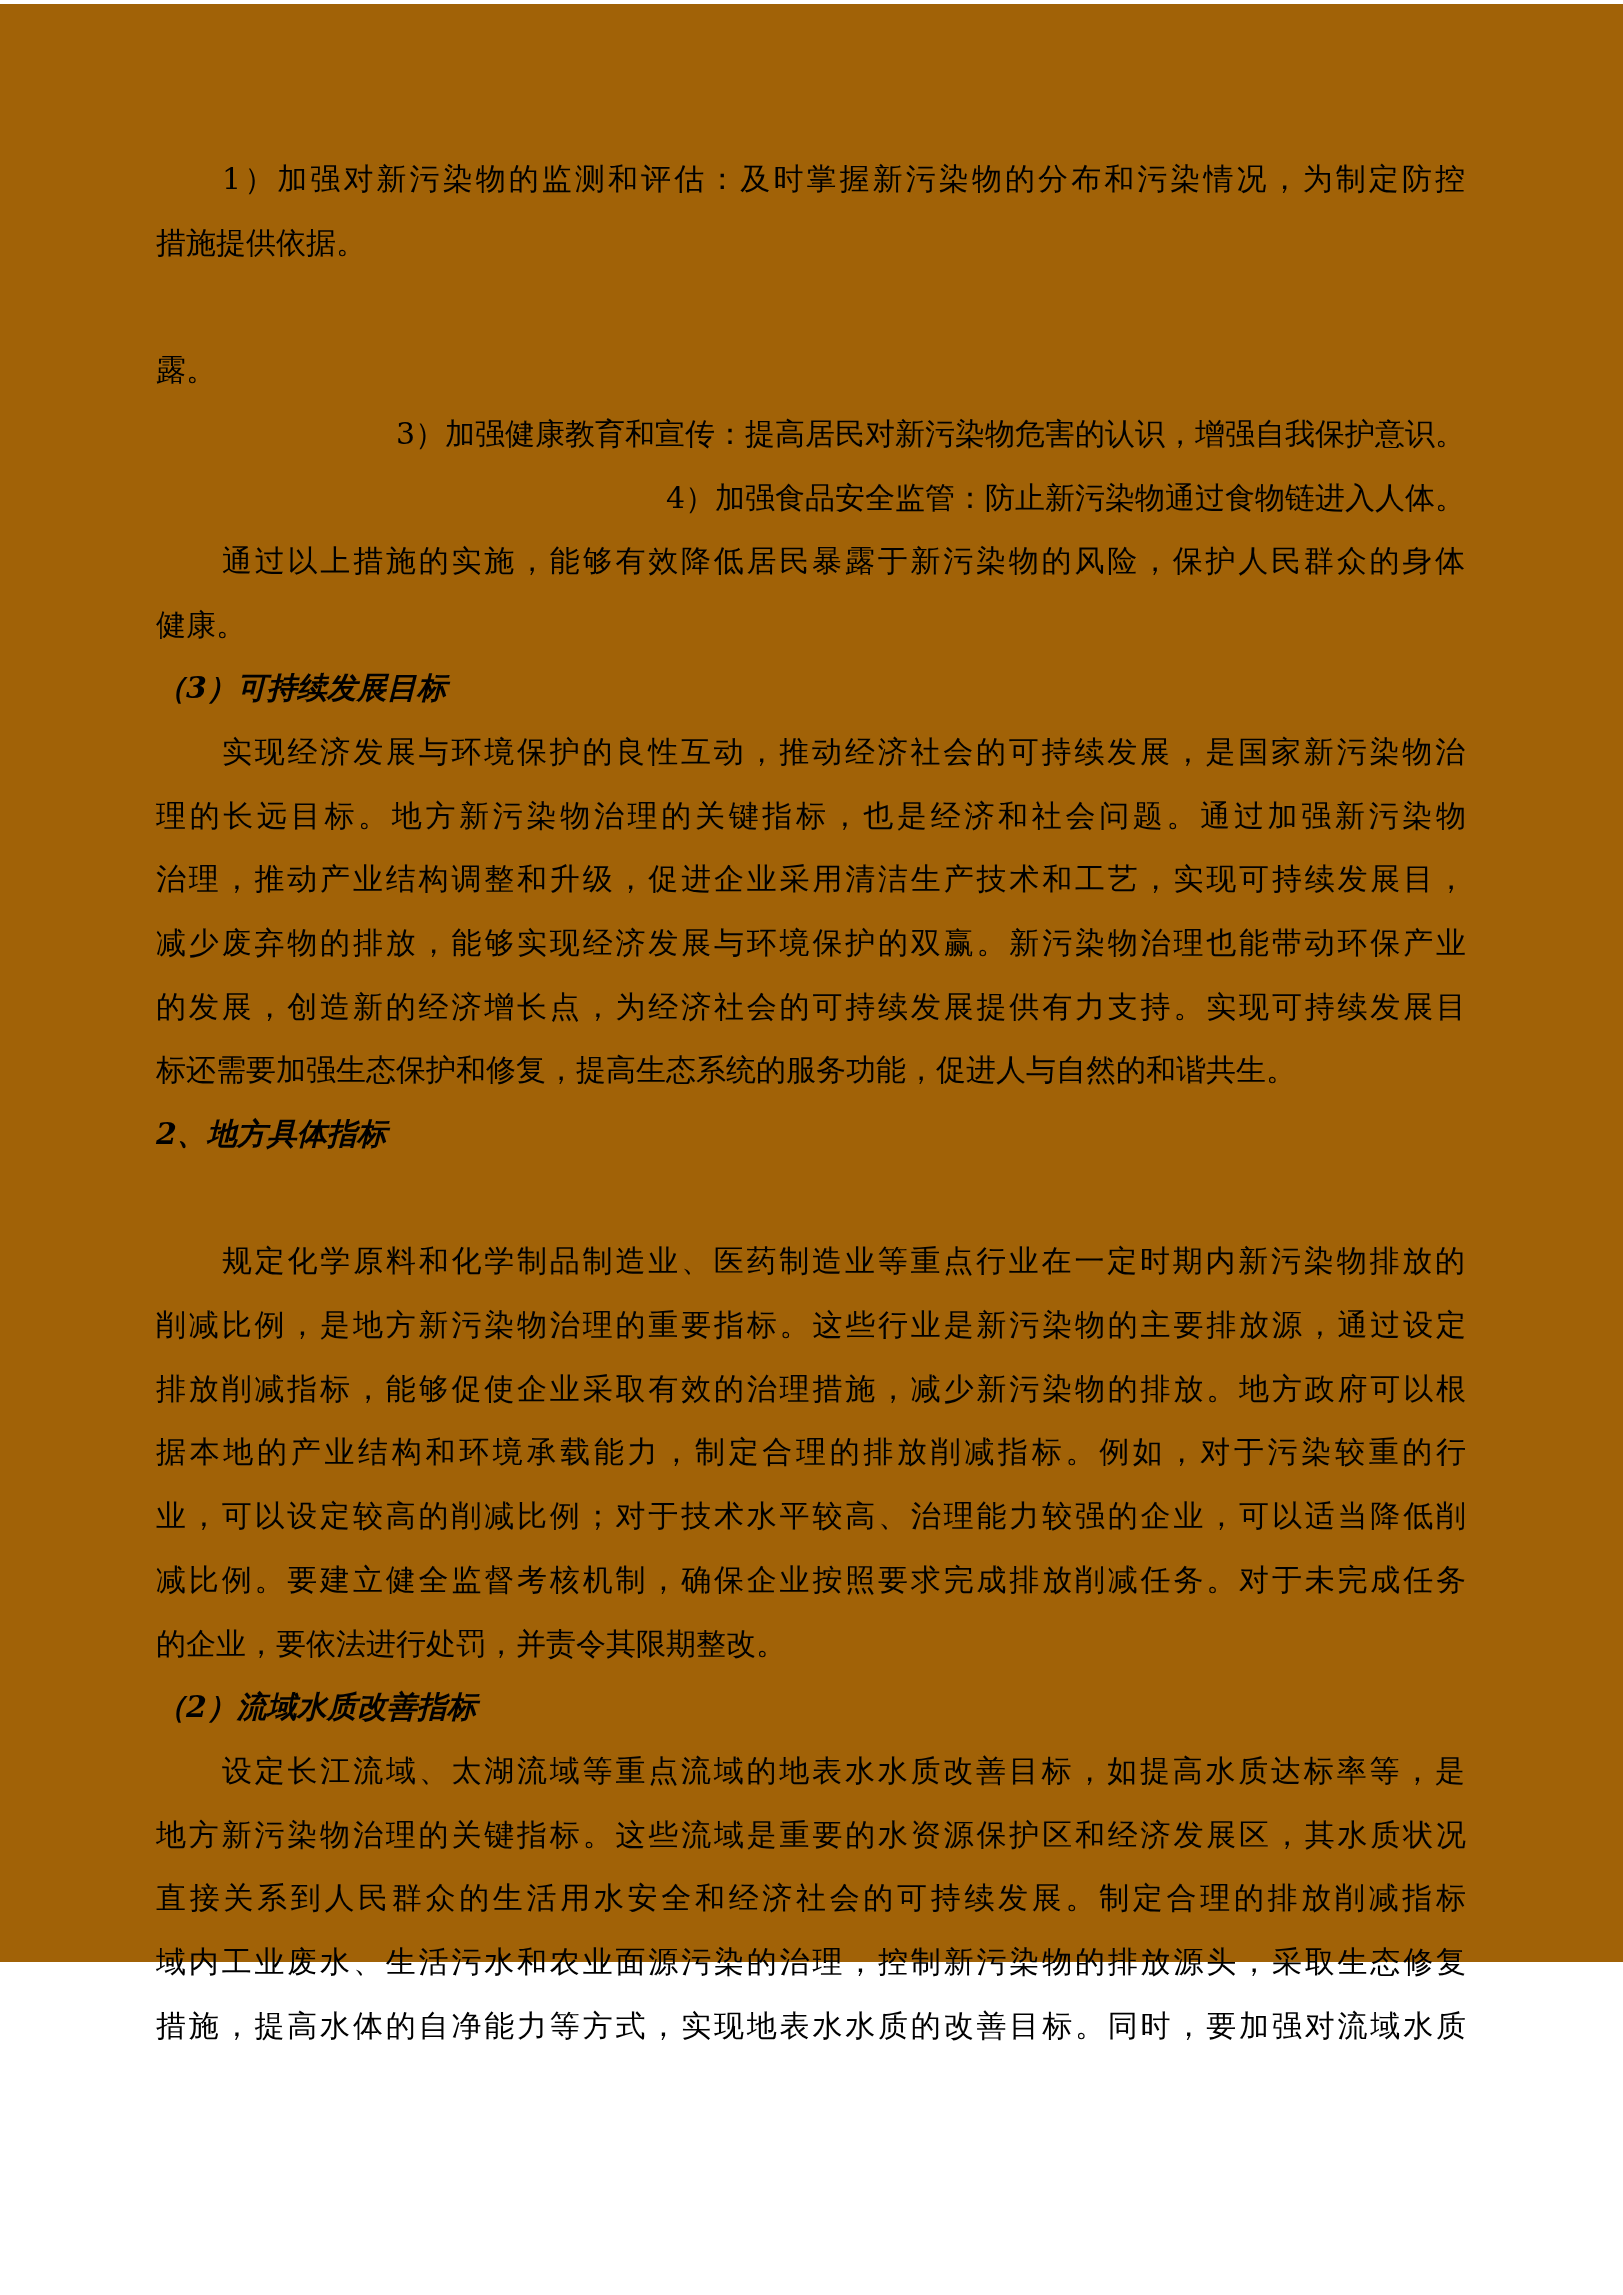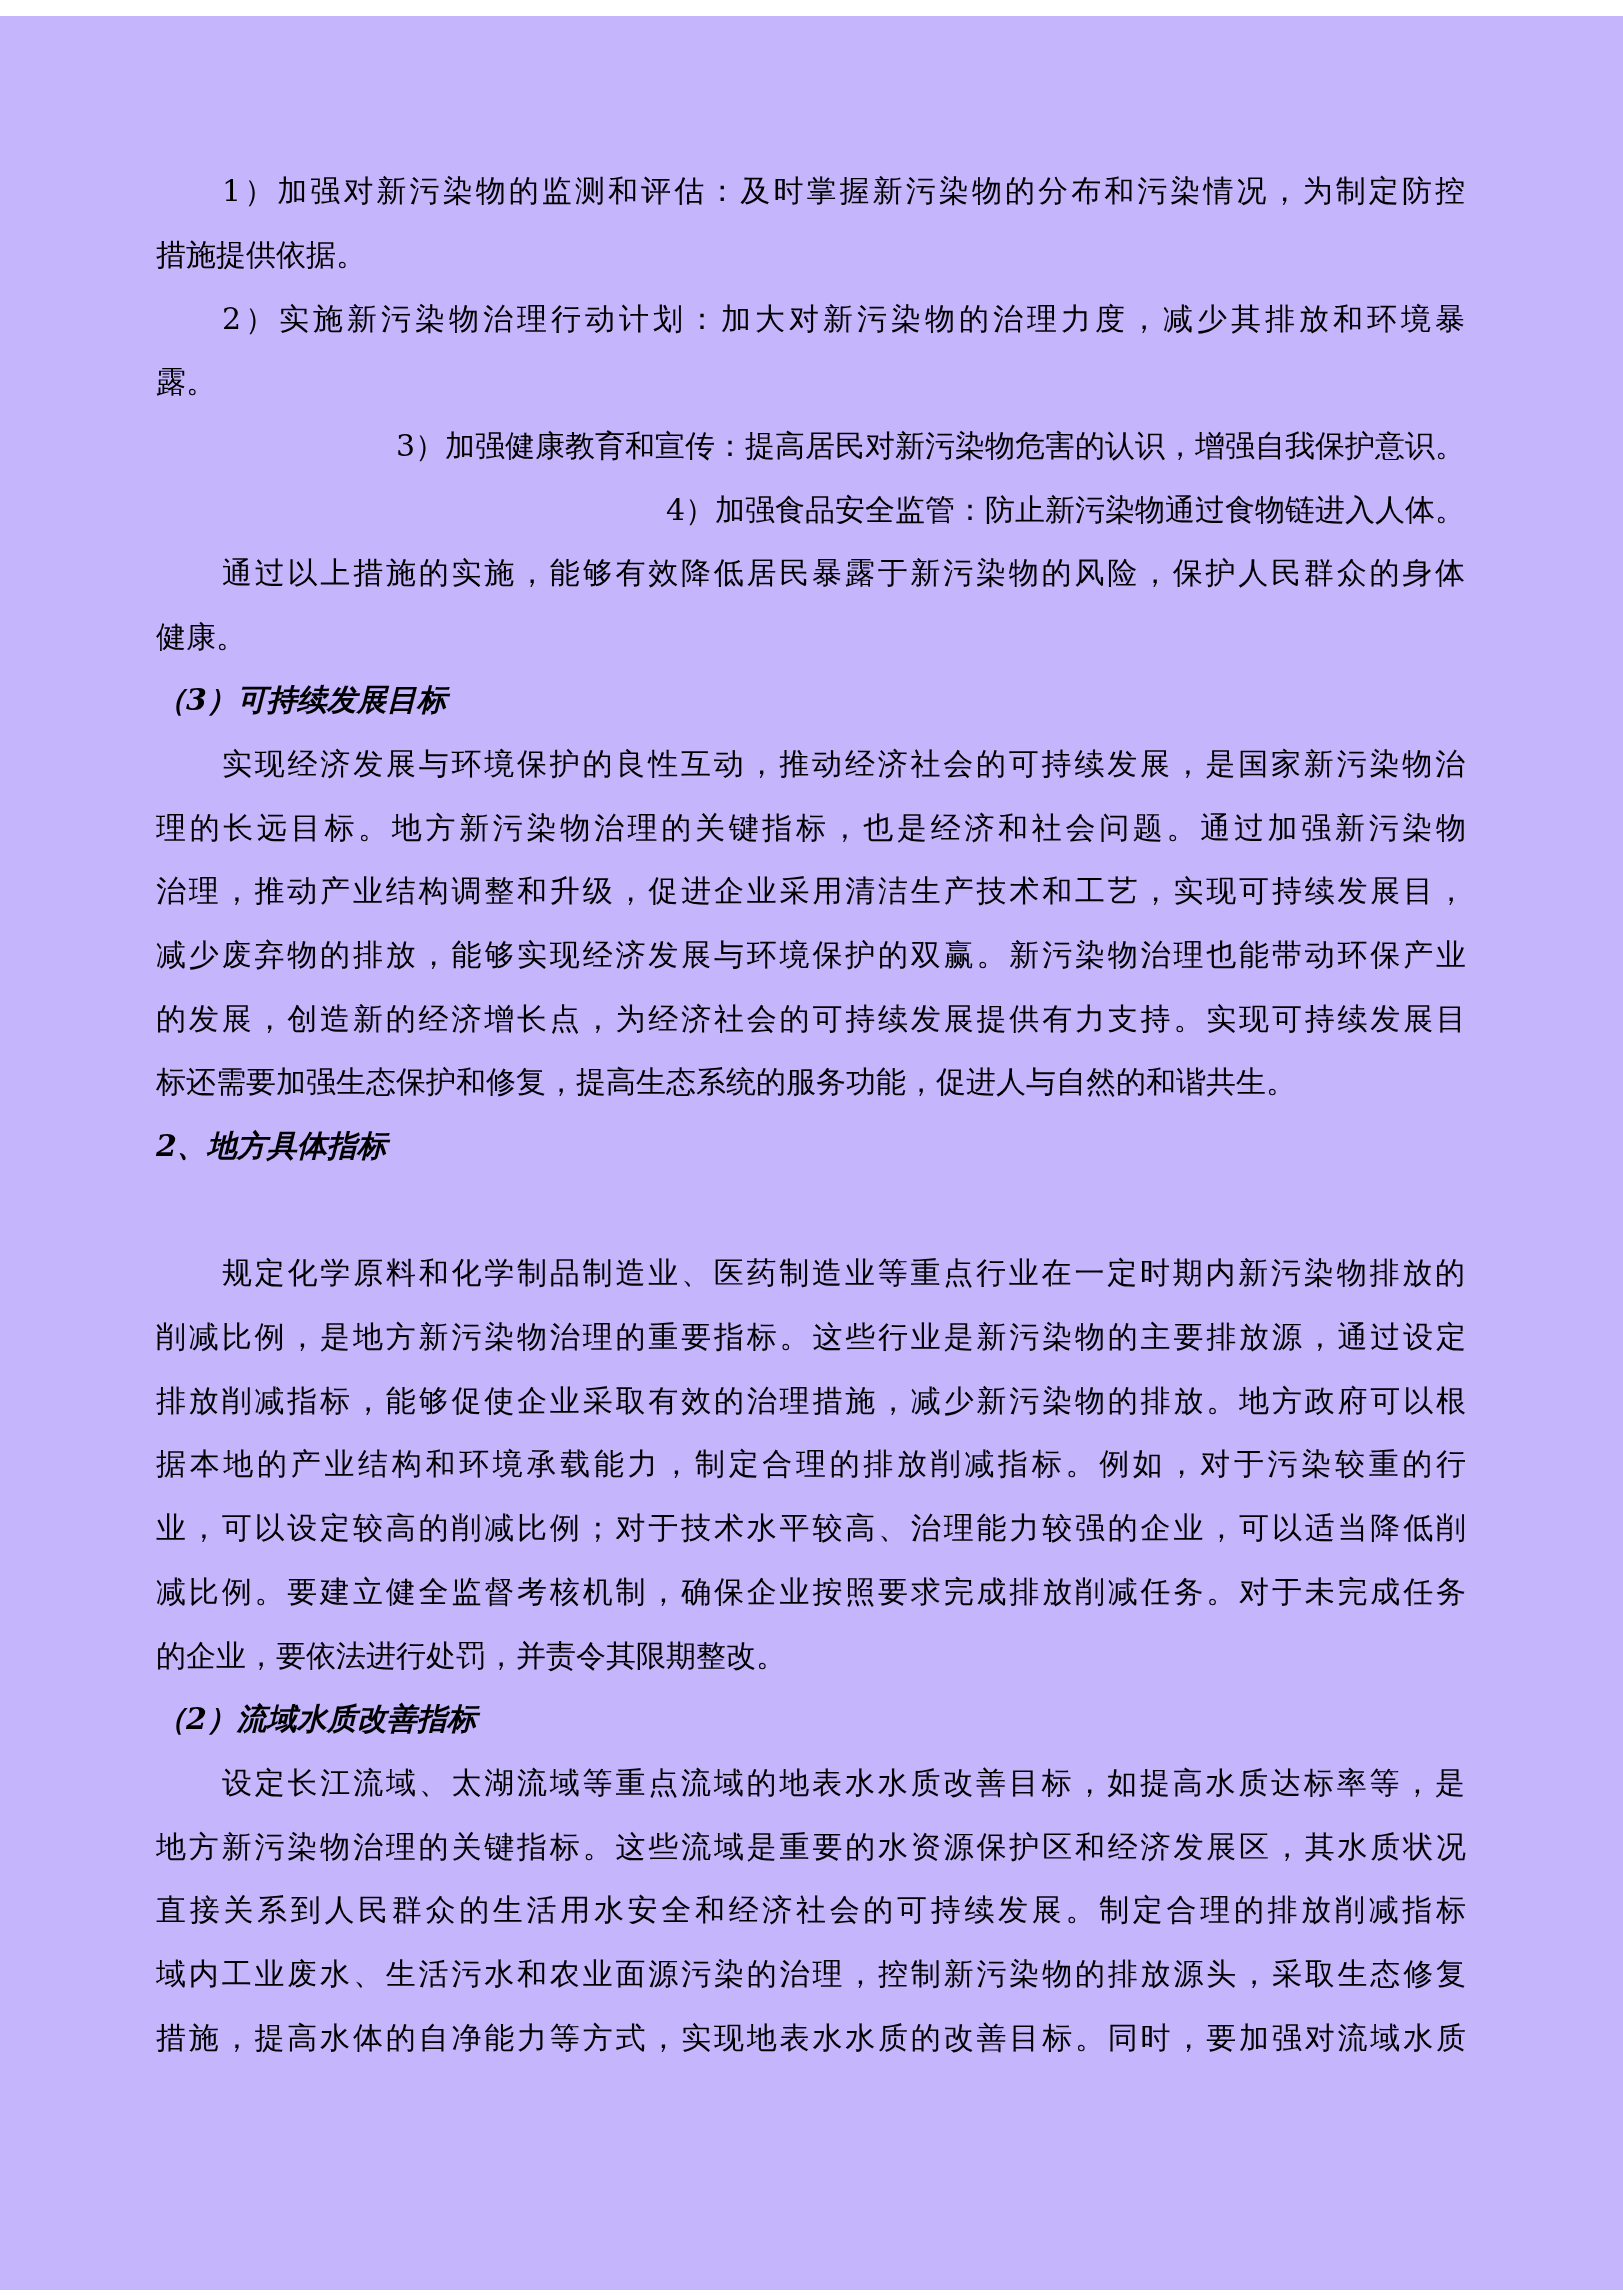--- a/index.html
+++ b/index.html
@@ -9,24 +9,24 @@
   }
   body {
     width: 1623px;
     height: 2295px;
     position: relative;
     overflow: hidden;
   }
   .page {
     position: absolute;
     left: 0;
-    top: 16px;
+    top: 4px;
     width: 1623px;
-    height: 2274px;
-    background: #c4b5fd;
+    height: 1958px;
+    background: #a16207;
   }
   .line {
     position: absolute;
     left: 156px;
     width: 1310px;
     height: 35px;
     line-height: 35px;
     font-family: "DejaVu Serif", "Liberation Serif", serif;
     font-size: 30px;
     color: #000000;
@@ -46,21 +46,20 @@
     font-weight: bold;
     font-style: italic;
   }
 </style>
 </head>
 <body>
 
 <div class="page">
   <div class="line indent full" style="top:157px">1）加强对新污染物的监测和评估：及时掌握新污染物的分布和污染情况，为制定防控</div>
   <div class="line" style="top:221px">措施提供依据。</div>
-  <div class="line indent full" style="top:285px">2）实施新污染物治理行动计划：加大对新污染物的治理力度，减少其排放和环境暴</div>
   <div class="line" style="top:348px">露。</div>
   <div class="line indent" style="top:412px">3）加强健康教育和宣传：提高居民对新污染物危害的认识，增强自我保护意识。</div>
   <div class="line indent" style="top:476px">4）加强食品安全监管：防止新污染物通过食物链进入人体。</div>
   <div class="line" style="top:603px">健康。</div>
   <div class="line indent full" style="top:539px">通过以上措施的实施，能够有效降低居民暴露于新污染物的风险，保护人民群众的身体</div>
   <div class="line heading" style="top:666px">（3）可持续发展目标</div>
   <div class="line indent full" style="top:730px">实现经济发展与环境保护的良性互动，推动经济社会的可持续发展，是国家新污染物治</div>
   <div class="line full" style="top:794px">理的长远目标。地方新污染物治理的关键指标，也是经济和社会问题。通过加强新污染物</div>
   <div class="line full" style="top:857px">治理，推动产业结构调整和升级，促进企业采用清洁生产技术和工艺，实现可持续发展目，</div>
   <div class="line full" style="top:921px">减少废弃物的排放，能够实现经济发展与环境保护的双赢。新污染物治理也能带动环保产业</div>

